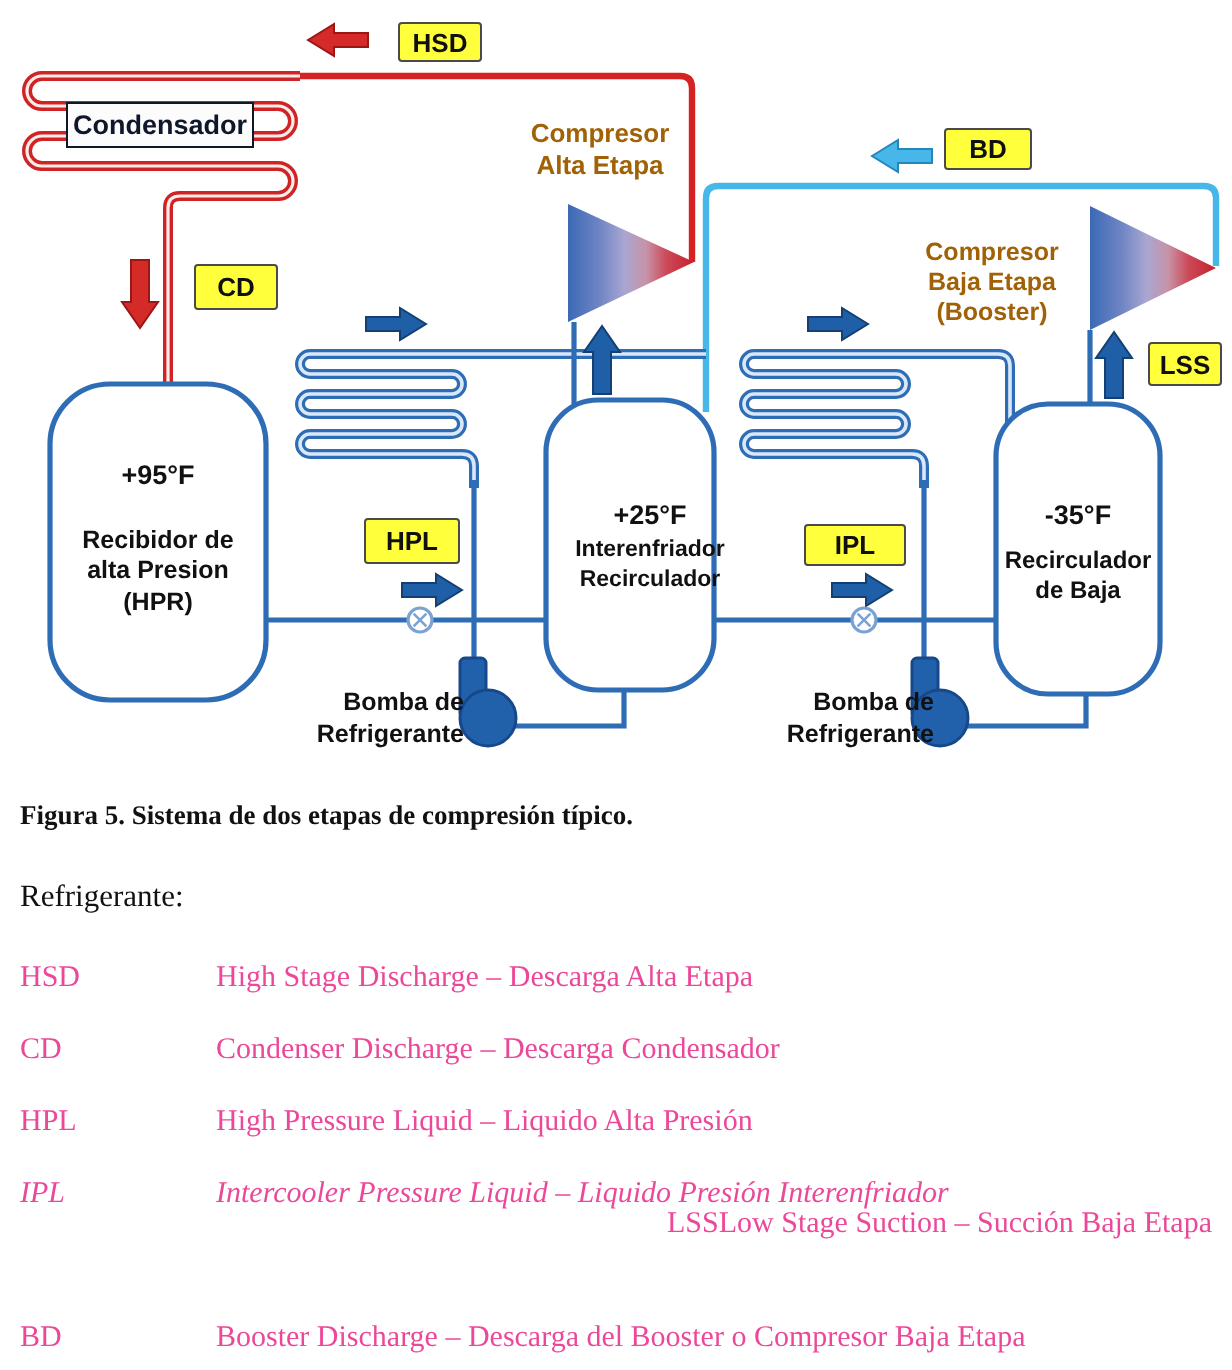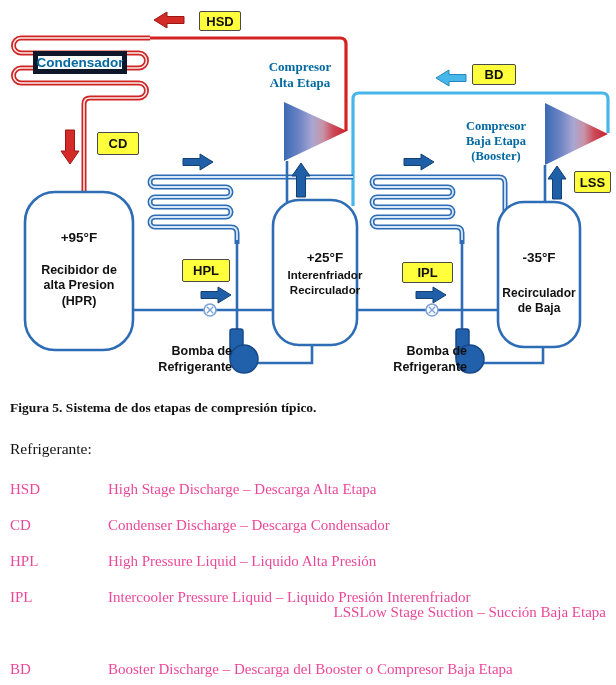--- a/index.html
+++ b/index.html
@@ -4,35 +4,35 @@
 <style>
   html,body{margin:0;padding:0;background:#ffffff;}
   .page{position:relative;width:616px;height:685px;background:#ffffff;overflow:hidden;
         font-family:"Liberation Sans",sans-serif;}
   .diagram{position:absolute;left:0;top:0;width:616px;height:390px;}
   .diagram svg{position:absolute;left:0;top:0;}
   .tag{position:absolute;background:#ffff3b;border:1.6px solid #4a4a4a;border-radius:2px;
        display:flex;align-items:center;justify-content:center;
        font-weight:bold;font-size:13px;color:#101010;box-sizing:border-box;}
   .condbox{position:absolute;left:33px;top:51px;width:94px;height:23px;background:#fcfcfc;
-       border:5px solid #0f172a;display:flex;align-items:center;justify-content:center;
-       font-weight:bold;font-size:13.5px;color:#0369a1;box-sizing:border-box;}
-  .complabel{position:absolute;text-align:center;font-weight:bold;color:#0369a1;font-family:Liberation Serif, serif;}
+       border:1px solid #0f172a;display:flex;align-items:center;justify-content:center;
+       font-weight:bold;font-size:13.5px;color:#0f172a;box-sizing:border-box;}
+  .complabel{position:absolute;text-align:center;font-weight:bold;color:#a16207;}
   .complabel span{display:block;}
   .hs-comp{left:250px;top:59px;width:100px;font-size:13px;line-height:16px;}
   .bo-comp{left:446px;top:119px;width:100px;font-size:12.5px;line-height:15px;}
   .vessel-label{position:absolute;text-align:center;font-weight:bold;color:#111;}
   .vessel-label .temp{display:block;}
   .vessel-label span{display:block;}
   .v1{left:25px;top:230px;width:108px;font-size:12.5px;line-height:15.5px;}
   .v1 .temp{font-size:13.5px;margin-bottom:17px;}
   .v2{left:272px;top:250px;width:106px;font-size:11.5px;line-height:15px;}
   .v2 .temp{font-size:13.5px;margin-bottom:3px;}
   .v3{left:497px;top:250px;width:84px;font-size:12px;line-height:15.5px;}
-  .v3 .temp{font-size:13.5px;margin-bottom:20px;}
+  .v3 .temp{font-size:13.5px;margin-bottom:7px;}
   .pumplabel{position:absolute;text-align:right;font-weight:bold;color:#111;
        font-size:12.5px;line-height:15.5px;}
   .pumplabel span{display:block;}
   .caption{position:absolute;left:10px;top:400px;width:596px;color:#111;
        font-family:"Liberation Serif","DejaVu Serif",serif;font-size:13.5px;font-weight:700;}
   .nom-heading{position:absolute;left:10px;top:440px;color:#111;
        font-family:"Liberation Serif","DejaVu Serif",serif;font-size:15.5px;}
   .nom-row{position:absolute;left:10px;width:596px;color:#ec4899;
        font-family:"Liberation Serif","DejaVu Serif",serif;font-size:15px;}
   .nom-row .abbr{display:inline-block;width:98px;}
@@ -170,21 +170,21 @@
 
   <div class="nom-row" style="top:481px;">
     <span class="abbr">HSD</span><span class="def">High Stage Discharge – Descarga Alta Etapa</span>
   </div>
   <div class="nom-row" style="top:517px;">
     <span class="abbr">CD</span><span class="def">Condenser Discharge – Descarga Condensador</span>
   </div>
   <div class="nom-row" style="top:553px;">
     <span class="abbr">HPL</span><span class="def">High Pressure Liquid – Liquido Alta Presión</span>
   </div>
-  <div class="nom-row" style="top:589px;">
+  <div class="nom-row" style="top:589px;font-style:italic;">
     <span class="abbr">IPL</span><span class="def">Intercooler Pressure Liquid – Liquido Presión Interenfriador</span>
   </div>
   <div class="nom-row" style="top:604px;text-align:right;">
     <span class="abbr">LSS</span><span class="def">Low Stage Suction – Succión Baja Etapa</span>
   </div>
   <div class="nom-row" style="top:661px;">
     <span class="abbr">BD</span><span class="def">Booster Discharge – Descarga del Booster o Compresor Baja Etapa</span>
   </div>
 
 </div>

